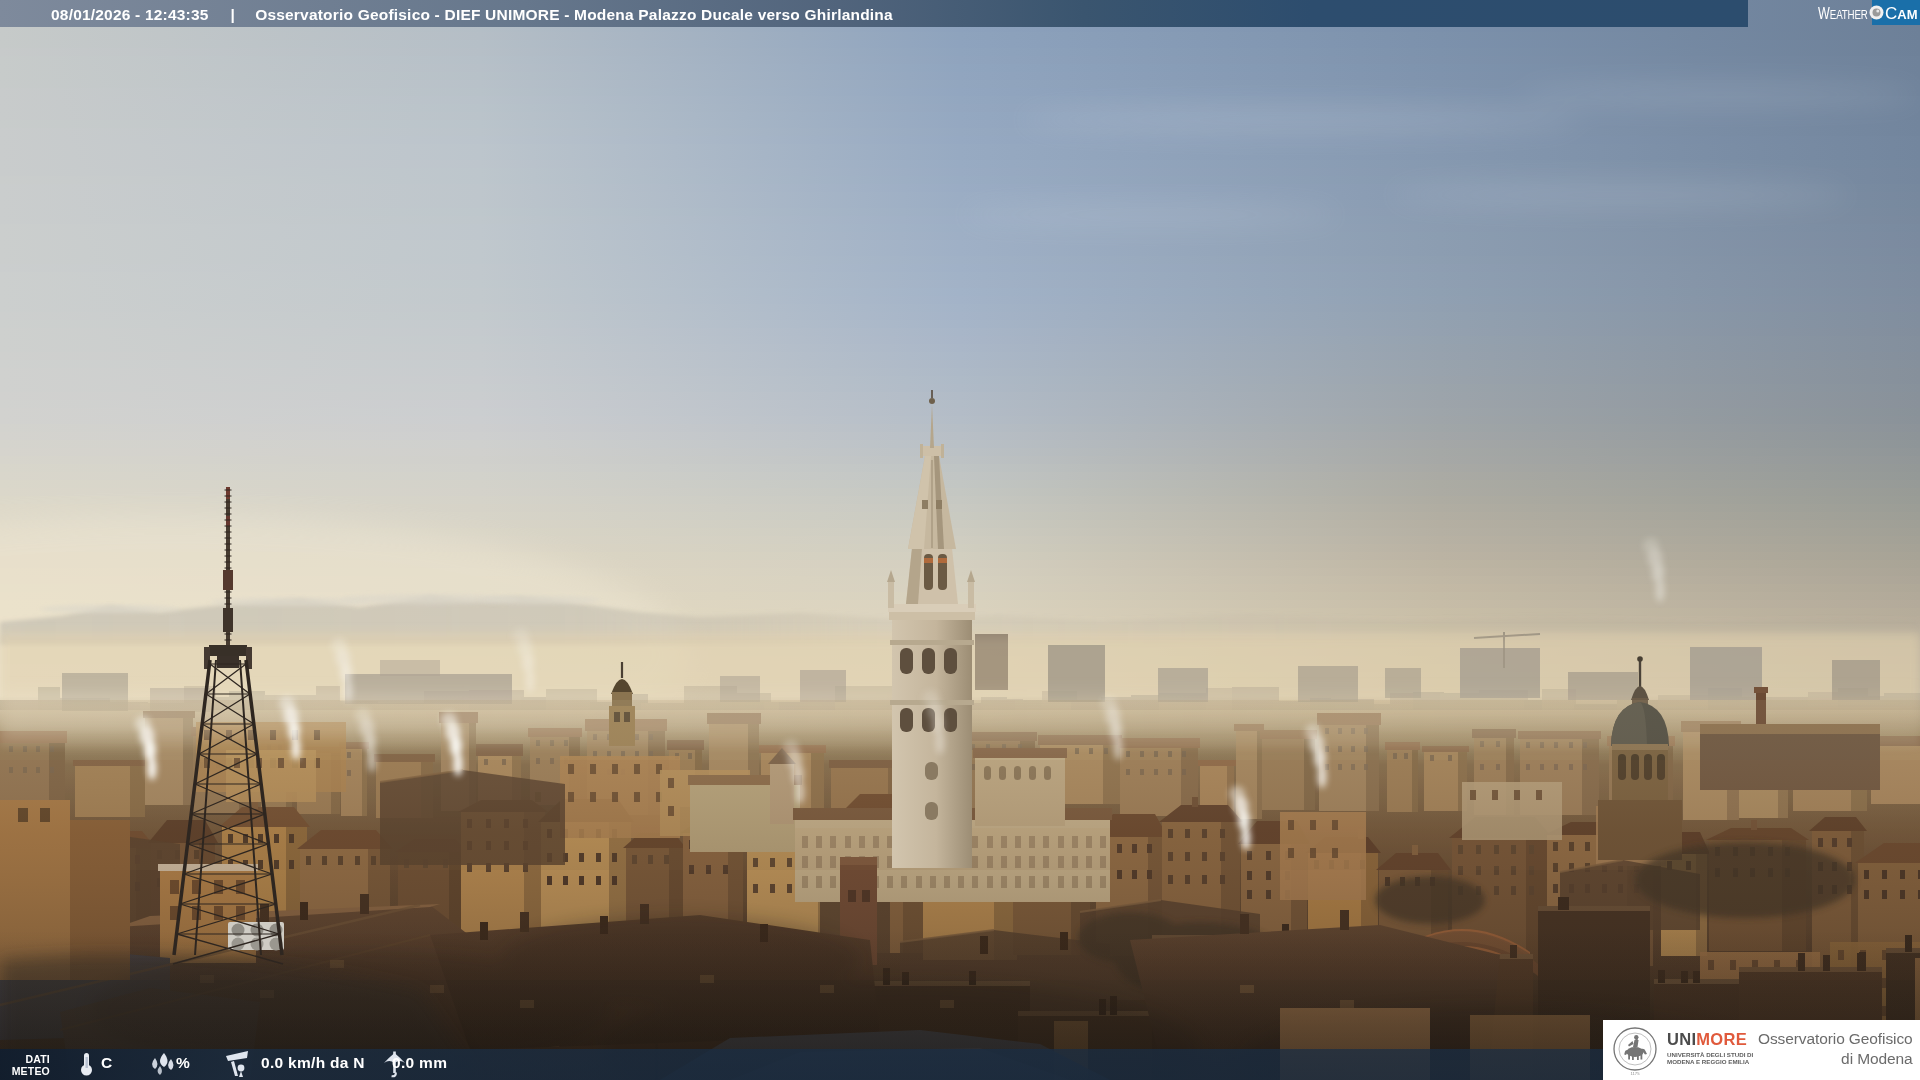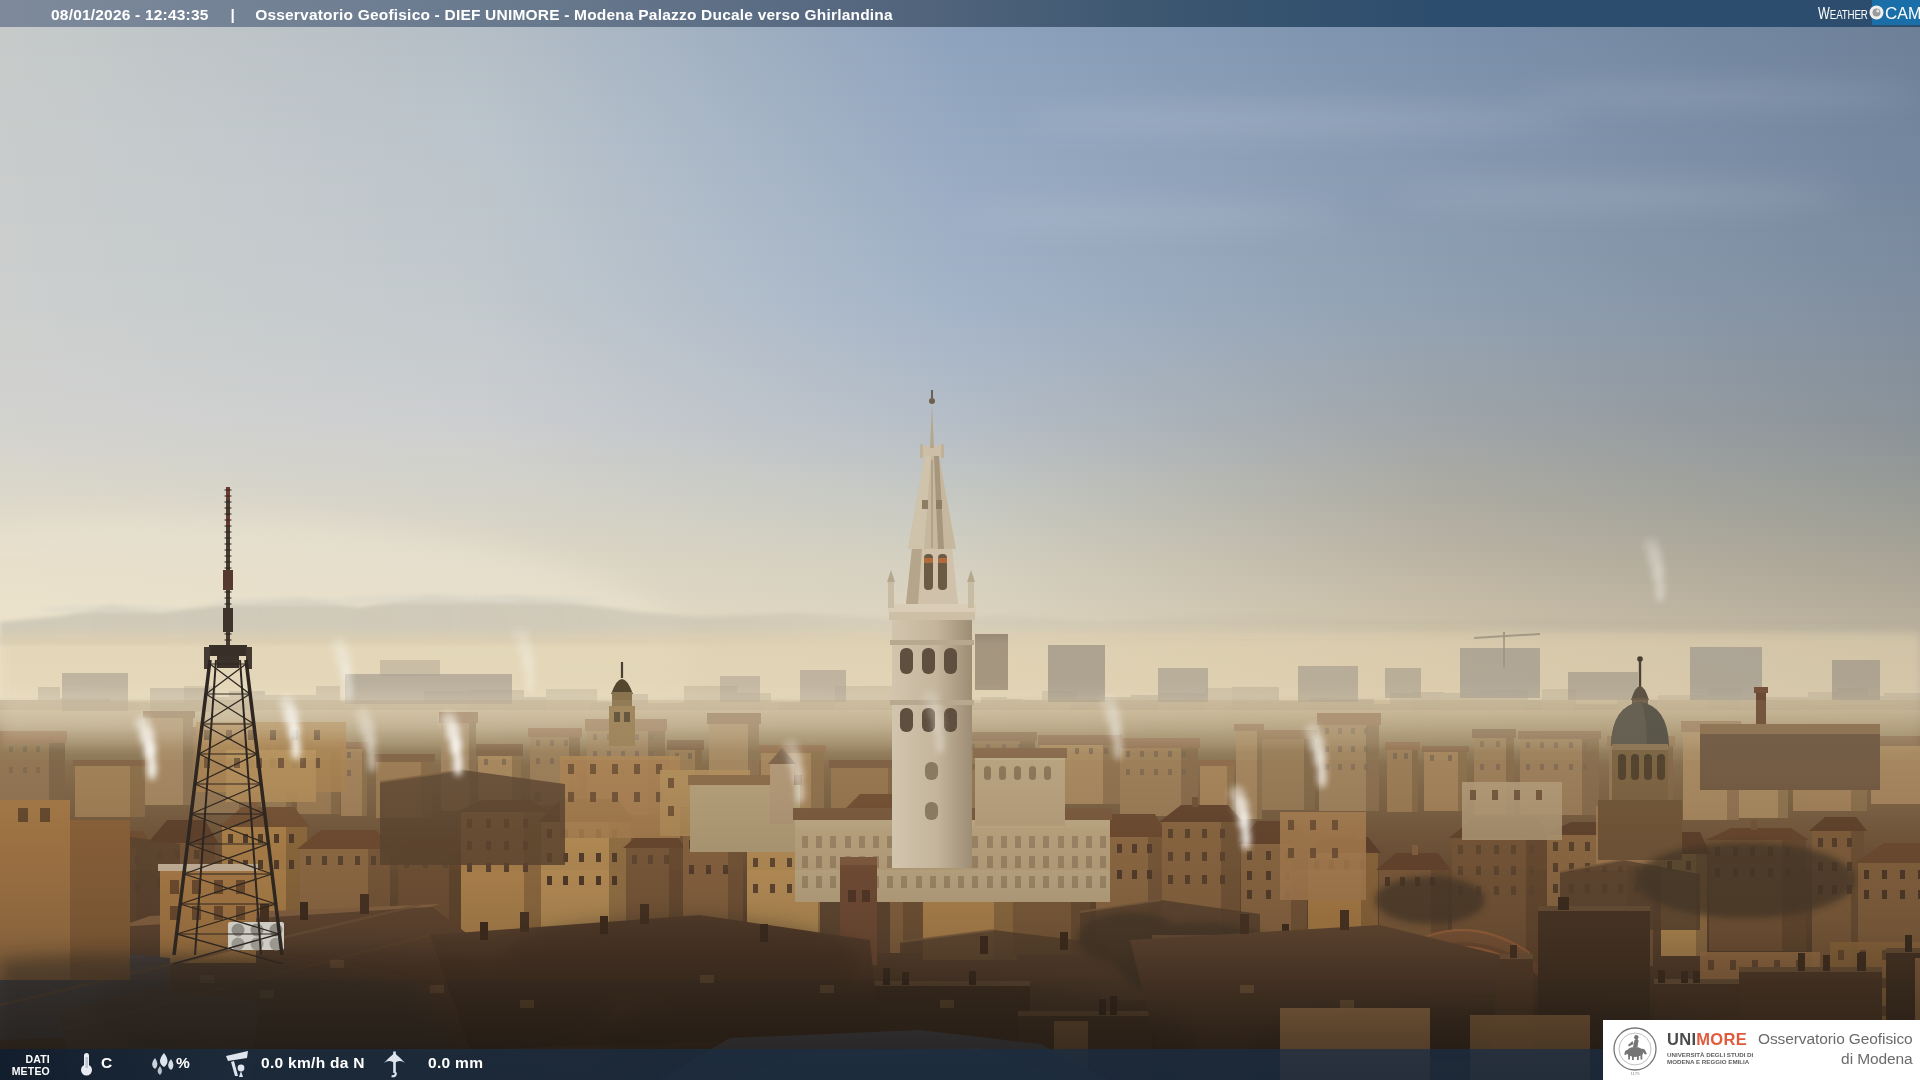--- a/index.html
+++ b/index.html
@@ -1,28 +1,28 @@
 <!DOCTYPE html>
 <html><head><meta charset="utf-8"><title>Webcam</title>
 <style>
 html,body{margin:0;padding:0;width:1920px;height:1080px;overflow:hidden;background:#8da2bd;
  font-family:"Liberation Sans", sans-serif;}
 #scene{position:absolute;left:0;top:0;width:1920px;height:1080px;}
-#topbar{position:absolute;left:0;top:0;width:1920px;height:27px;
+#topbar{position:absolute;left:0;top:0;width:1748px;height:27px;
  background:linear-gradient(to right,#7e8a9c 0%,#66778c 30%,#51647c 48%,#3a556f 62%,#2d4d6e 75%,#2c4d6e 100%);}
 #topbartext{position:absolute;left:51px;top:6px;color:#fff;font-size:15.5px;font-weight:bold;letter-spacing:0.2px;white-space:nowrap;}
 #topbartext .sep{margin:0 20px 0 22px;}
 #wcam{position:absolute;left:1818px;top:5px;color:#fff;white-space:nowrap;z-index:3;transform:scaleX(0.78);transform-origin:0 0;}
 #wcam .w1{font-size:16px;font-weight:normal;}
 #wcam .w2{font-size:12.5px;font-weight:normal;letter-spacing:-0.2px;}
 #cambg{position:absolute;left:1872px;top:0;width:48px;height:25px;background:#1a6fa9;z-index:2;}
 #camlens{position:absolute;left:1869px;top:5px;z-index:4;}
 #camtxt{position:absolute;left:1885px;top:4px;z-index:4;color:#fff;}
 #camtxt .w1{font-size:17px;font-weight:normal;}
-#camtxt .w2{font-size:16px;font-weight:normal;letter-spacing:0px;}
+#camtxt .w2{font-size:13px;font-weight:bold;letter-spacing:0px;}
 #botbar{position:absolute;left:0;top:1049px;width:1920px;height:31px;
  background:linear-gradient(to right,rgba(16,30,48,0.88) 0%,rgba(25,45,68,0.75) 12%,rgba(25,45,68,0.72) 100%);}
 #dati{position:absolute;left:0;top:4px;width:50px;text-align:right;color:#fff;font-size:10.5px;font-weight:bold;line-height:12px;letter-spacing:0.2px;}
 #boticons{position:absolute;left:0;top:0;}
 .bt{position:absolute;top:5px;color:#fff;font-size:15.5px;font-weight:bold;letter-spacing:0.3px;}
 #logobox{position:absolute;left:1603px;top:1020px;width:317px;height:65px;background:#ffffff;}
 #seal{position:absolute;left:9px;top:2px;}
 #unimore{position:absolute;left:64px;top:10px;font-size:16.5px;font-weight:bold;letter-spacing:0.3px;}
 #unimore .uni{color:#4c4c4c}
 #unimore .more{color:#e05a3c}
@@ -2071,21 +2071,21 @@
     <g fill="#dfe5ee">
       <path d="M384 14 q5 -5.5 10.5 -10 q5.5 4.5 10.5 10 q-2.6 -2 -5.2 -2 q-2.6 0 -5.3 2 q-2.6 -2 -5.2 -2 q-2.7 0 -5.3 2z"></path>
       <rect x="393.2" y="12" width="2.6" height="12"></rect>
       <path d="M395.8 23.5 q0.3 4.5 -4.2 3.6" stroke="#dfe5ee" stroke-width="2.2" fill="none"></path>
       <rect x="393.2" y="2.5" width="2.6" height="4"></rect>
     </g>
   </svg>
   <span class="bt" style="left:101px">C</span>
   <span class="bt" style="left:176px">%</span>
   <span class="bt" style="left:261px">0.0 km/h da N</span>
-  <span class="bt" style="left:428px">0.0 mm</span>
+  <span class="bt" style="left:392px">0.0 mm</span>
 </div>
 <div id="logobox">
   <svg id="seal" width="46" height="56" viewBox="0 0 46 56">
     <circle cx="23" cy="27" r="21" fill="none" stroke="#757575" stroke-width="1.3"></circle>
     <circle cx="23" cy="27" r="16" fill="none" stroke="#969696" stroke-width="0.6"></circle>
     <g fill="#757575">
       <ellipse cx="23" cy="30" rx="8.5" ry="5"></ellipse>
       <path d="M29 27 q3.5 -1 4.5 2 l1.5 3 l-2 0.5 l-2 -2.5 q-2 0 -3 -1.5 z"></path>
       <path d="M16 28 q-2.5 -0.5 -3 1.5 l-0.8 3 l1.8 0.4 l1.5 -2.4 z"></path>
       <rect x="16.2" y="32" width="1.8" height="5.5"></rect>

